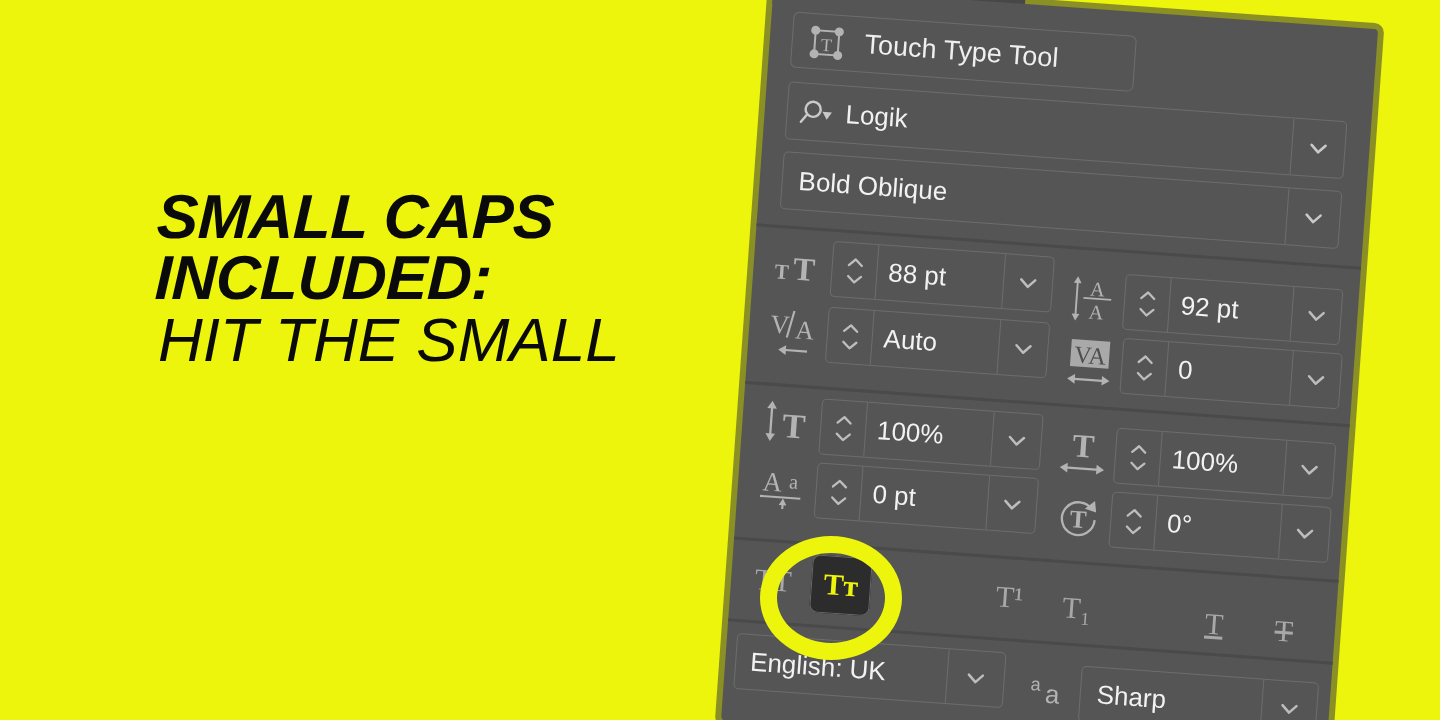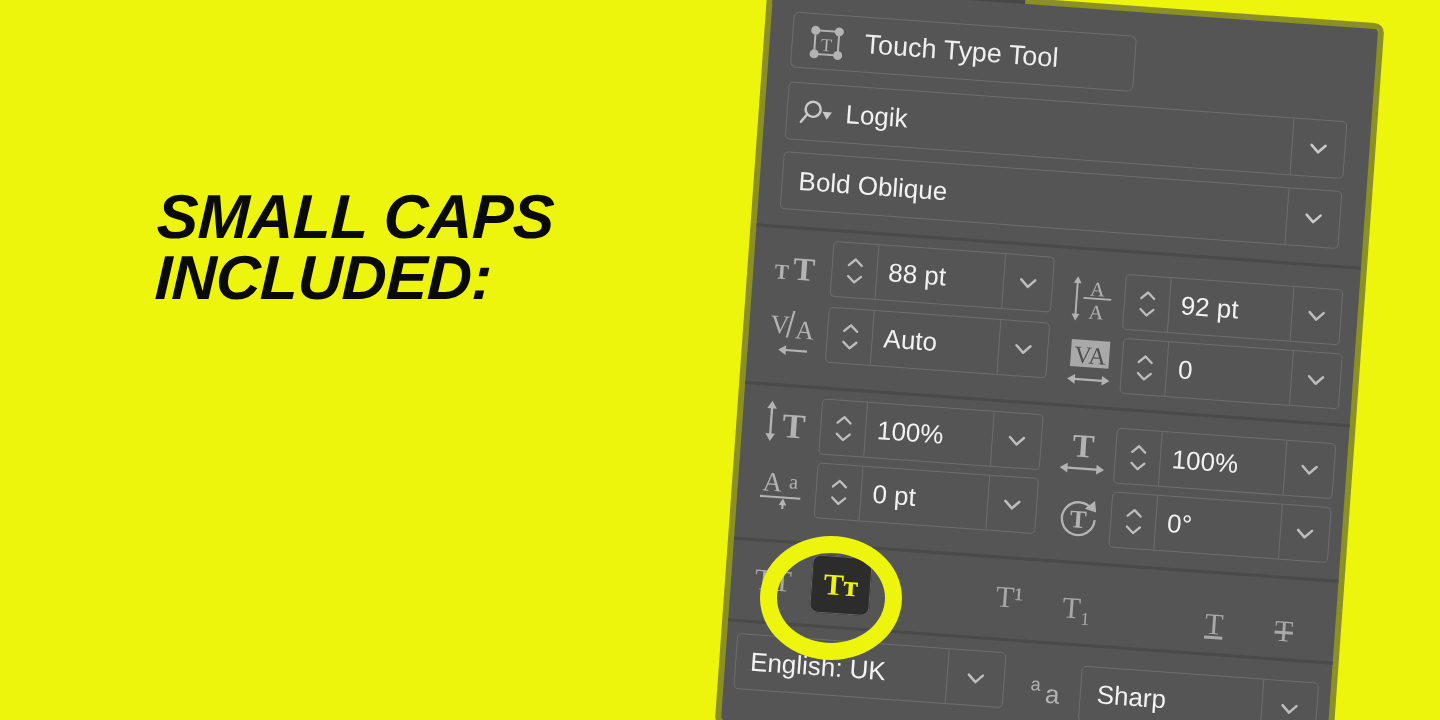--- a/index.html
+++ b/index.html
@@ -140,20 +140,21 @@
 </head>
 <body style="background: rgb(236, 245, 11);">
 
 <div class="promo">
   <div class="line l1">
       <span class="hd">Small Caps</span>
     </div>
   <div class="line l2">
     <span class="hd">Included:</span>
   </div>
+  <div class="line l3"><span class="lt">Hit The Small</span></div>
 </div>
 
 <div class="panel-wrap">
 
   <div class="panel-head">
     
     
   </div>
 
   <div class="panel-body">

